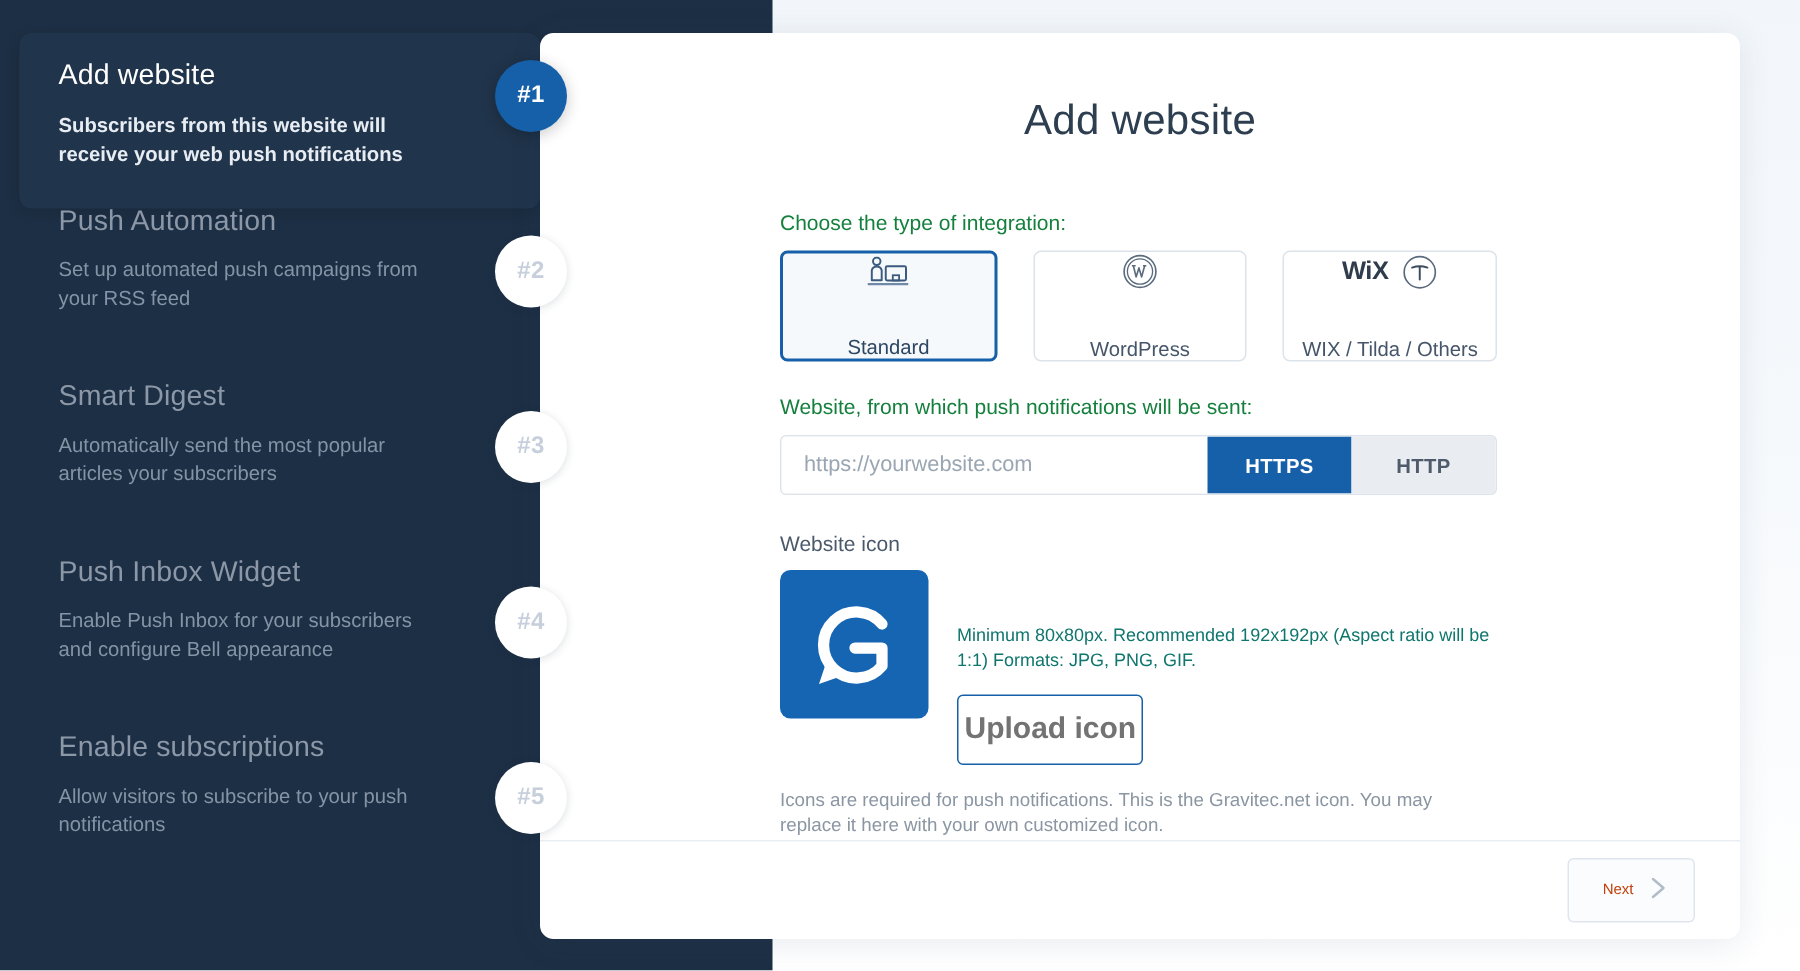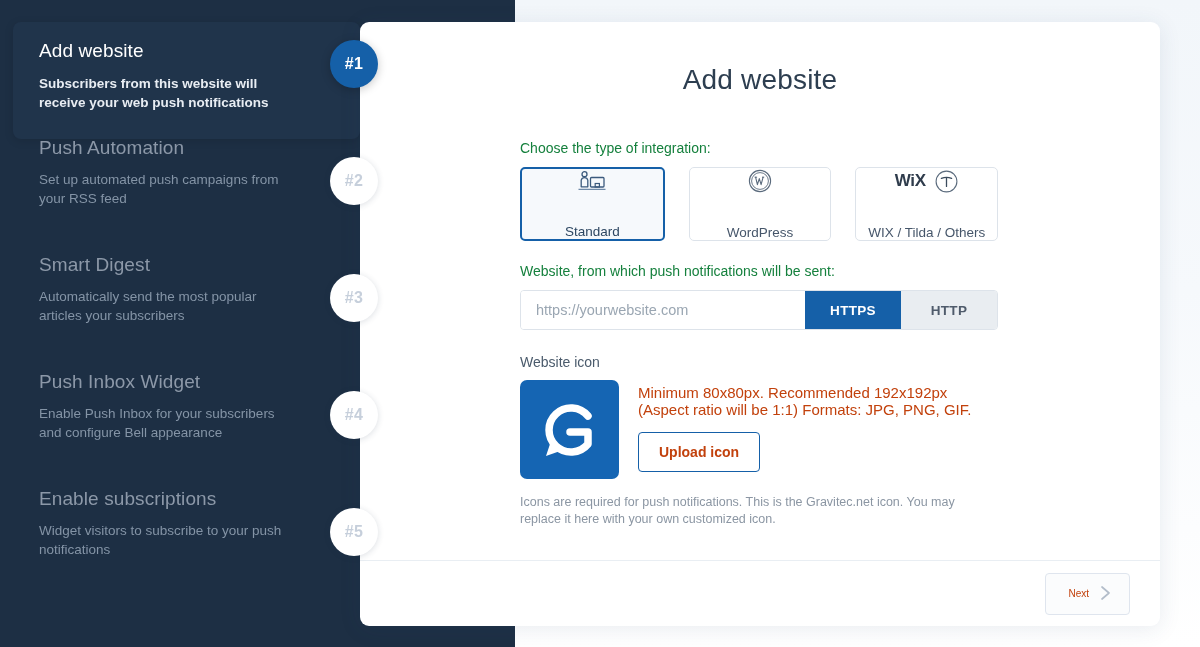--- a/index.html
+++ b/index.html
@@ -249,34 +249,35 @@
     height: 99px;
     border-radius: 7px;
     background: #1565b3;
     flex: 0 0 99px;
     display: flex;
     align-items: center;
     justify-content: center;
   }
   .icon-side { padding-top: 4px; flex: 1; }
   .icon-hint {
-    font-size: 15px;
+    font-size: 12px;
     line-height: 17px;
-    color: #c2410c;
+    color: #0f766e;
     margin-bottom: 14px;
+    margin-top: 31px;
   }
   .upload-btn {
     display: inline-block;
     border: 1px solid #1560a8;
-    color: #c2410c;
+    color: #737373;
     background: #ffffff;
     border-radius: 4px;
-    font-size: 14px;
+    font-size: 20px;
     font-weight: 700;
-    padding: 11px 20px;
+    padding: 11px 4px;
     cursor: pointer;
   }
   .icon-note {
     margin-top: 15px;
     font-size: 12.5px;
     line-height: 17px;
     color: #8b96a3;
   }
 
   
@@ -340,21 +341,21 @@
         <div class="step-inner">
           <div class="step-title">Push Inbox Widget</div>
           <div class="step-desc">Enable Push Inbox for your subscribers and configure Bell appearance</div>
         </div>
         <div class="badge inactive" style="top:40px;">#4</div>
       </div>
 
       <div class="step">
         <div class="step-inner">
           <div class="step-title">Enable subscriptions</div>
-          <div class="step-desc">Widget visitors to subscribe to your push notifications</div>
+          <div class="step-desc">Allow visitors to subscribe to your push notifications</div>
         </div>
         <div class="badge inactive" style="top:40px;">#5</div>
       </div>
 
     </div>
   </div>
 
   <div class="panel">
     <div class="panel-body">
 

